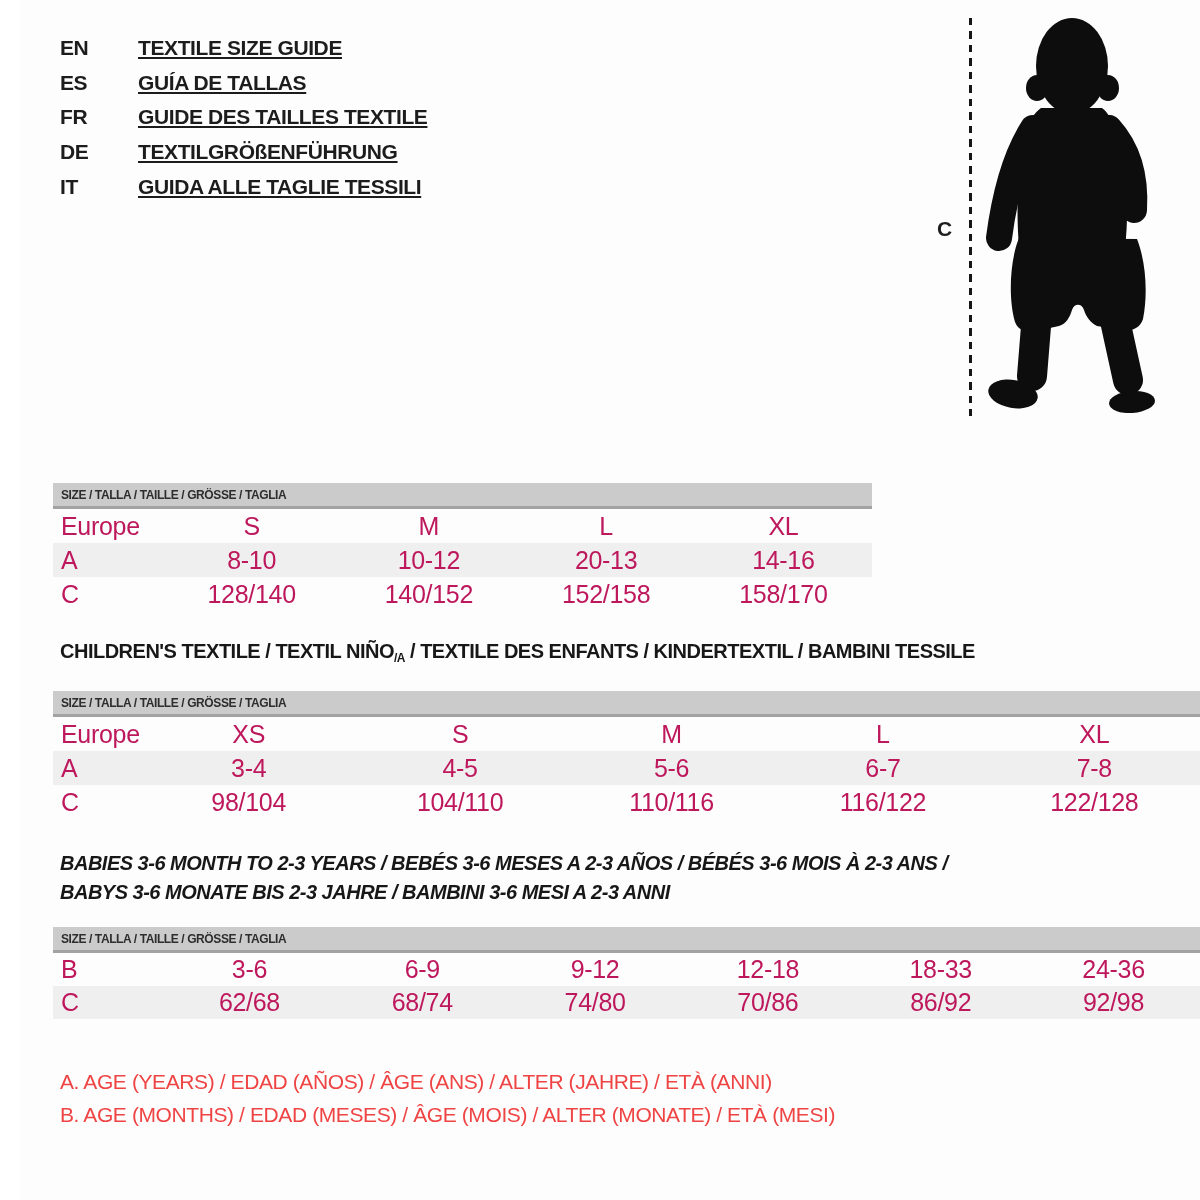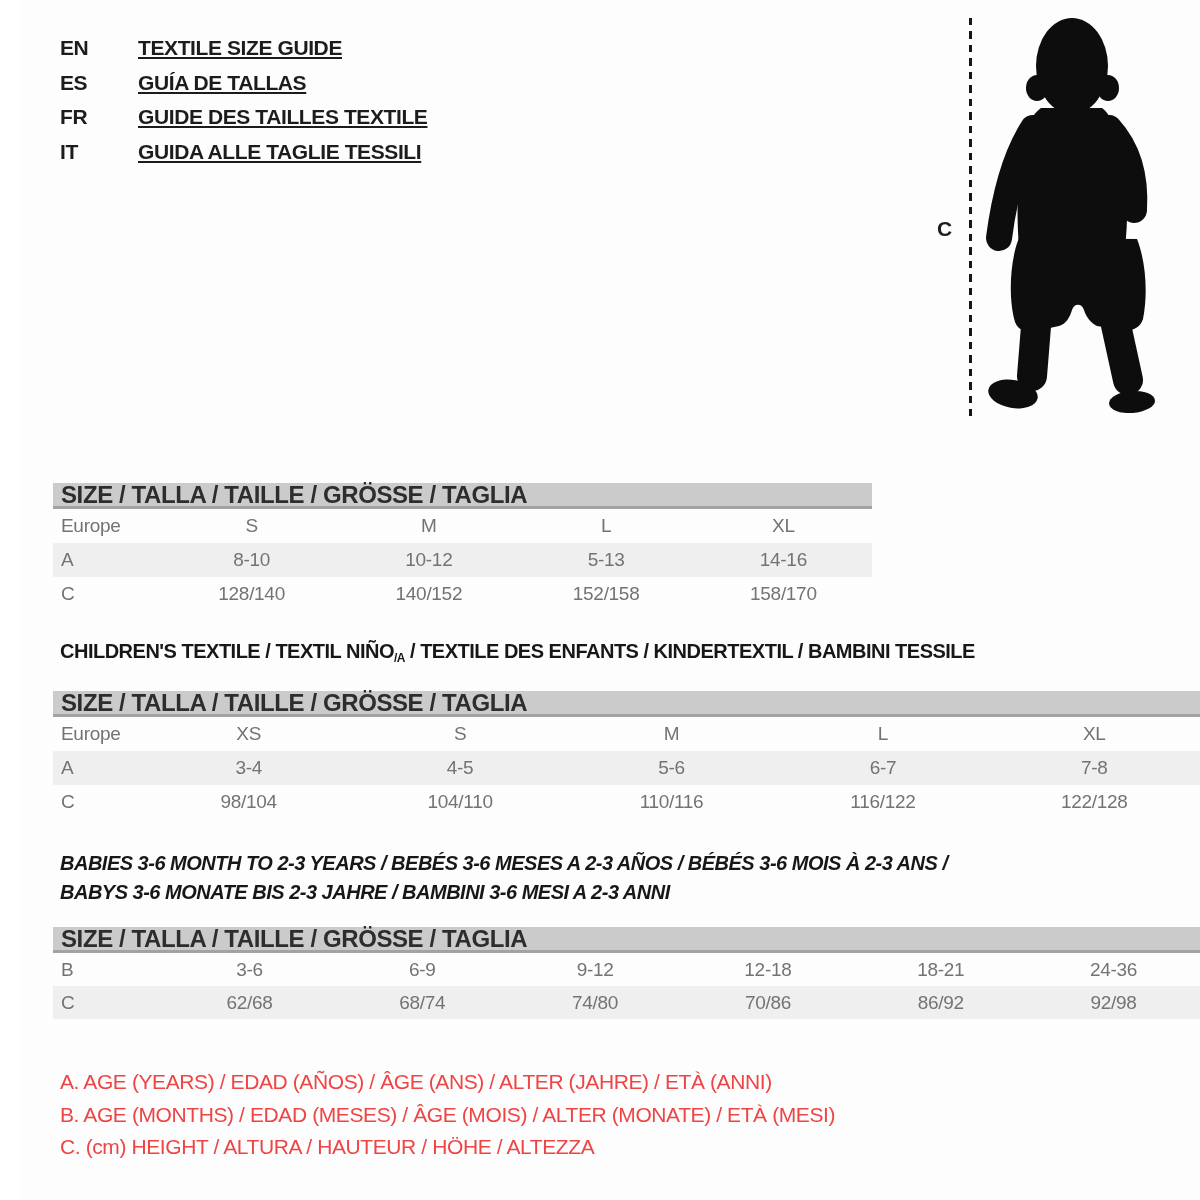--- a/index.html
+++ b/index.html
@@ -33,23 +33,23 @@
   .section-title .subscript { font-size:12px; vertical-align:-4px; font-weight:700; }
   .title-junior  { top:434px; }
   .title-children{ top:639px;text-align:right; }
   .title-babies  { top:849px; line-height:29px;font-style:italic; }
 
   
   .size-table { position:absolute; left:33px; }
   .size-table .thead {
     height:26px; background:#cbcbcb; border-bottom:3px solid #a2a2a2;
     display:flex; align-items:center; padding-left:8px; box-sizing:border-box;
-    font-weight:700; font-size:24px; letter-spacing:-0.4px; color:#2d2d2d;text-align:center;
+    font-weight:700; font-size:12px; letter-spacing:-0.4px; color:#2d2d2d;text-align:center;
   }
-  .trow { display:flex; align-items:center; height:34px; font-size:19px; color:#737373; }
+  .trow { display:flex; align-items:center; height:34px; font-size:25px; color:#be185d; }
   .trow.shaded { background:#efefef; }
   .cell-label { width:110px; box-sizing:border-box; padding-left:8px; text-align:left; letter-spacing:-0.3px; }
   .cell { flex:1; text-align:center; letter-spacing:-0.3px; }
 
   .table-junior   { top:483px; width:819px; }
   .table-children { top:691px; width:1147px; }
   .table-children .cell-label { width:90px; }
   .table-babies   { top:927px; width:1147px; }
   .table-babies .trow { height:33px; }
 
@@ -68,20 +68,24 @@
       <span class="lang-code">EN</span>
       <span class="lang-title">TEXTILE SIZE GUIDE</span>
     </div>
     <div class="lang-row">
       <span class="lang-code">ES</span>
       <span class="lang-title">GUÍA DE TALLAS</span>
     </div>
     <div class="lang-row">
       <span class="lang-code">FR</span>
       <span class="lang-title">GUIDE DES TAILLES TEXTILE</span>
+    </div>
+    <div class="lang-row">
+      <span class="lang-code">DE</span>
+      <span class="lang-title">TEXTILGRÖßENFÜHRUNG</span>
     </div>
     <div class="lang-row">
       <span class="lang-code">IT</span>
       <span class="lang-title">GUIDA ALLE TAGLIE TESSILI</span>
     </div>
   </div>
 
   <div class="figure-area">
     <div class="measure-line"></div>
     <div class="measure-label">C</div>
@@ -108,21 +112,21 @@
       <span class="cell-label">Europe</span>
       <span class="cell">S</span>
       <span class="cell">M</span>
       <span class="cell">L</span>
       <span class="cell">XL</span>
     </div>
     <div class="trow shaded">
       <span class="cell-label">A</span>
       <span class="cell">8-10</span>
       <span class="cell">10-12</span>
-      <span class="cell">5-13</span>
+      <span class="cell">20-13</span>
       <span class="cell">14-16</span>
     </div>
     <div class="trow">
       <span class="cell-label">C</span>
       <span class="cell">128/140</span>
       <span class="cell">140/152</span>
       <span class="cell">152/158</span>
       <span class="cell">158/170</span>
     </div>
   </div>
@@ -161,33 +165,32 @@
     <div>BABYS 3-6 MONATE BIS 2-3 JAHRE / BAMBINI 3-6 MESI A 2-3 ANNI</div>
   </div>
   <div class="size-table table-babies">
     <div class="thead">SIZE / TALLA / TAILLE / GRÖSSE / TAGLIA</div>
     <div class="trow">
       <span class="cell-label">B</span>
       <span class="cell">3-6</span>
       <span class="cell">6-9</span>
       <span class="cell">9-12</span>
       <span class="cell">12-18</span>
-      <span class="cell">18-21</span>
+      <span class="cell">18-33</span>
       <span class="cell">24-36</span>
     </div>
     <div class="trow shaded">
       <span class="cell-label">C</span>
       <span class="cell">62/68</span>
       <span class="cell">68/74</span>
       <span class="cell">74/80</span>
       <span class="cell">70/86</span>
       <span class="cell">86/92</span>
       <span class="cell">92/98</span>
     </div>
   </div>
 
   <div class="legend">
     <div class="legend-line">A. AGE (YEARS) / EDAD (AÑOS) / ÂGE (ANS) / ALTER (JAHRE) / ETÀ (ANNI)</div>
     <div class="legend-line">B. AGE (MONTHS) / EDAD (MESES) / ÂGE (MOIS) / ALTER (MONATE) / ETÀ (MESI)</div>
-    <div class="legend-line">C. (cm) HEIGHT / ALTURA / HAUTEUR / HÖHE / ALTEZZA</div>
   </div>
 
 </div>
 
 </body></html>

